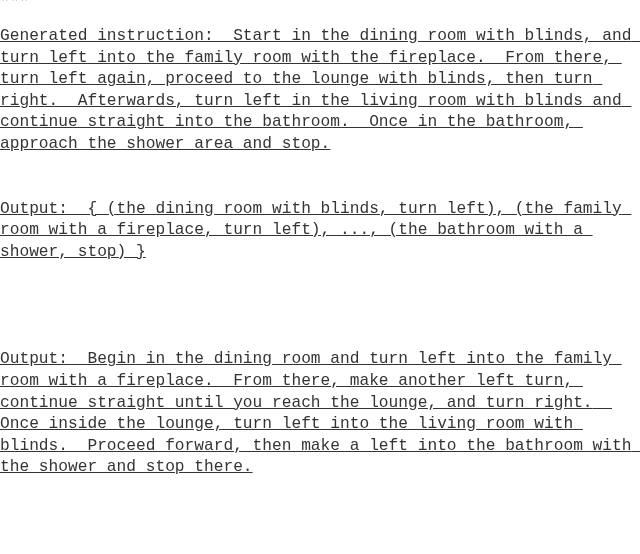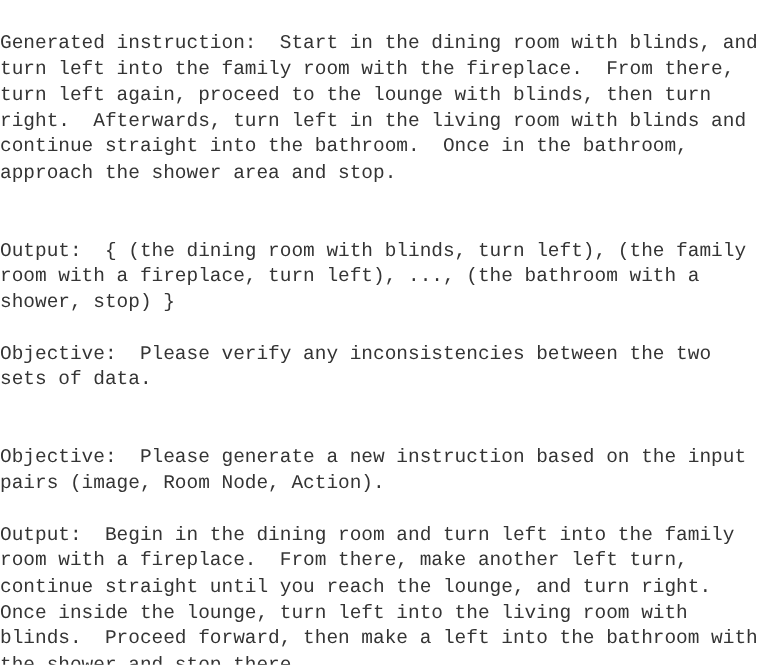--- a/index.html
+++ b/index.html
@@ -21,20 +21,21 @@
     width: 640px;
     padding: 0;
     box-sizing: border-box;
   }
   .para {
     margin: 0;
     padding: 0;
     white-space: pre-wrap;
     word-break: normal;
     letter-spacing: 0px;
+    text-decoration: underline;
   }
   
   .quote-open {
     margin: 0;
     height: 14px;
     overflow: hidden;
     position: relative;
   }
   .quote-open .qtext {
     position: absolute;
@@ -61,23 +62,21 @@
   <div class="gap-small"></div>
 
   <p class="para">Generated instruction:  Start in the dining room with blinds, and turn left into the family room with the fireplace.  From there, turn left again, proceed to the lounge with blinds, then turn right.  Afterwards, turn left in the living room with blinds and continue straight into the bathroom.  Once in the bathroom, approach the shower area and stop.</p>
   <div class="gap"></div>
 
   <div class="gap"></div>
 
   <p class="para">Output:  { (the dining room with blinds, turn left), (the family room with a fireplace, turn left), ..., (the bathroom with a shower, stop) }</p>
   <div class="gap"></div>
 
-  <p class="para">Objective:  Please verify any inconsistencies between the two sets of data.</p>
   <div class="gap"></div>
 
   <div class="gap"></div>
 
-  <p class="para">Objective:  Please generate a new instruction based on the input pairs (image, Room Node, Action).</p>
   <div class="gap"></div>
 
   <p class="para">Output:  Begin in the dining room and turn left into the family room with a fireplace.  From there, make another left turn, continue straight until you reach the lounge, and turn right.  Once inside the lounge, turn left into the living room with blinds.  Proceed forward, then make a left into the bathroom with the shower and stop there.</p>
 
 </div>
 
 </body></html>

